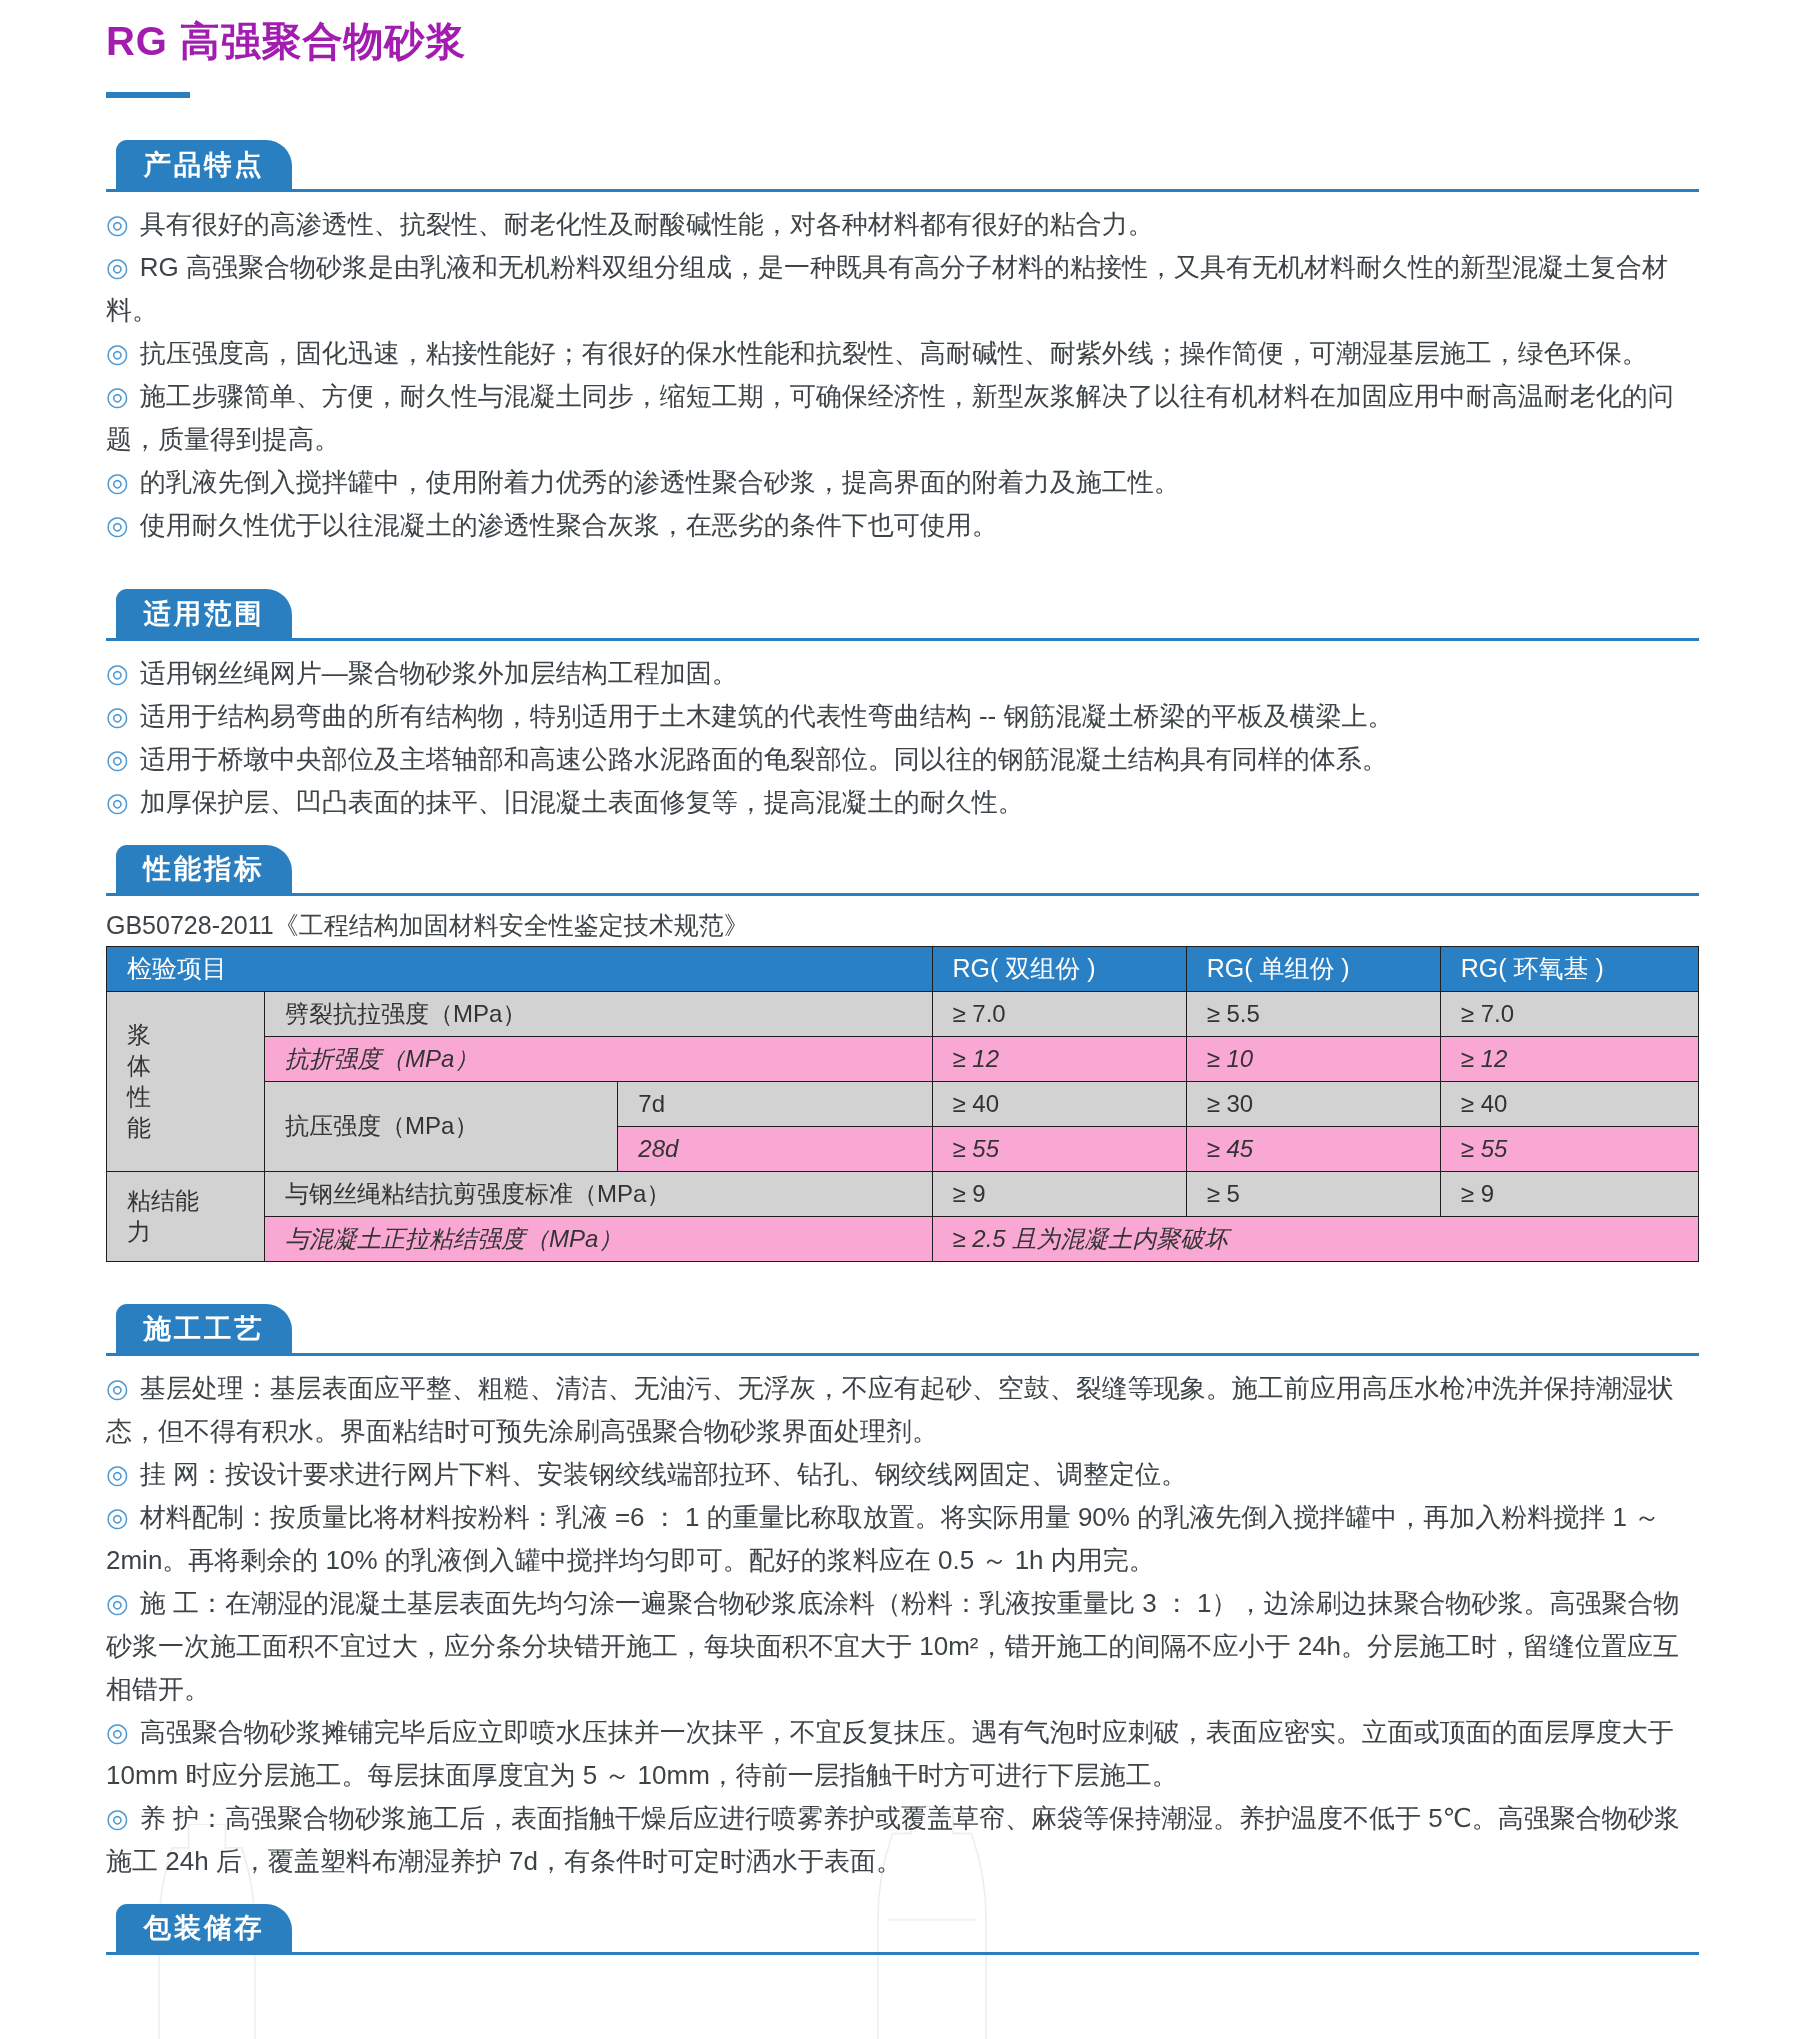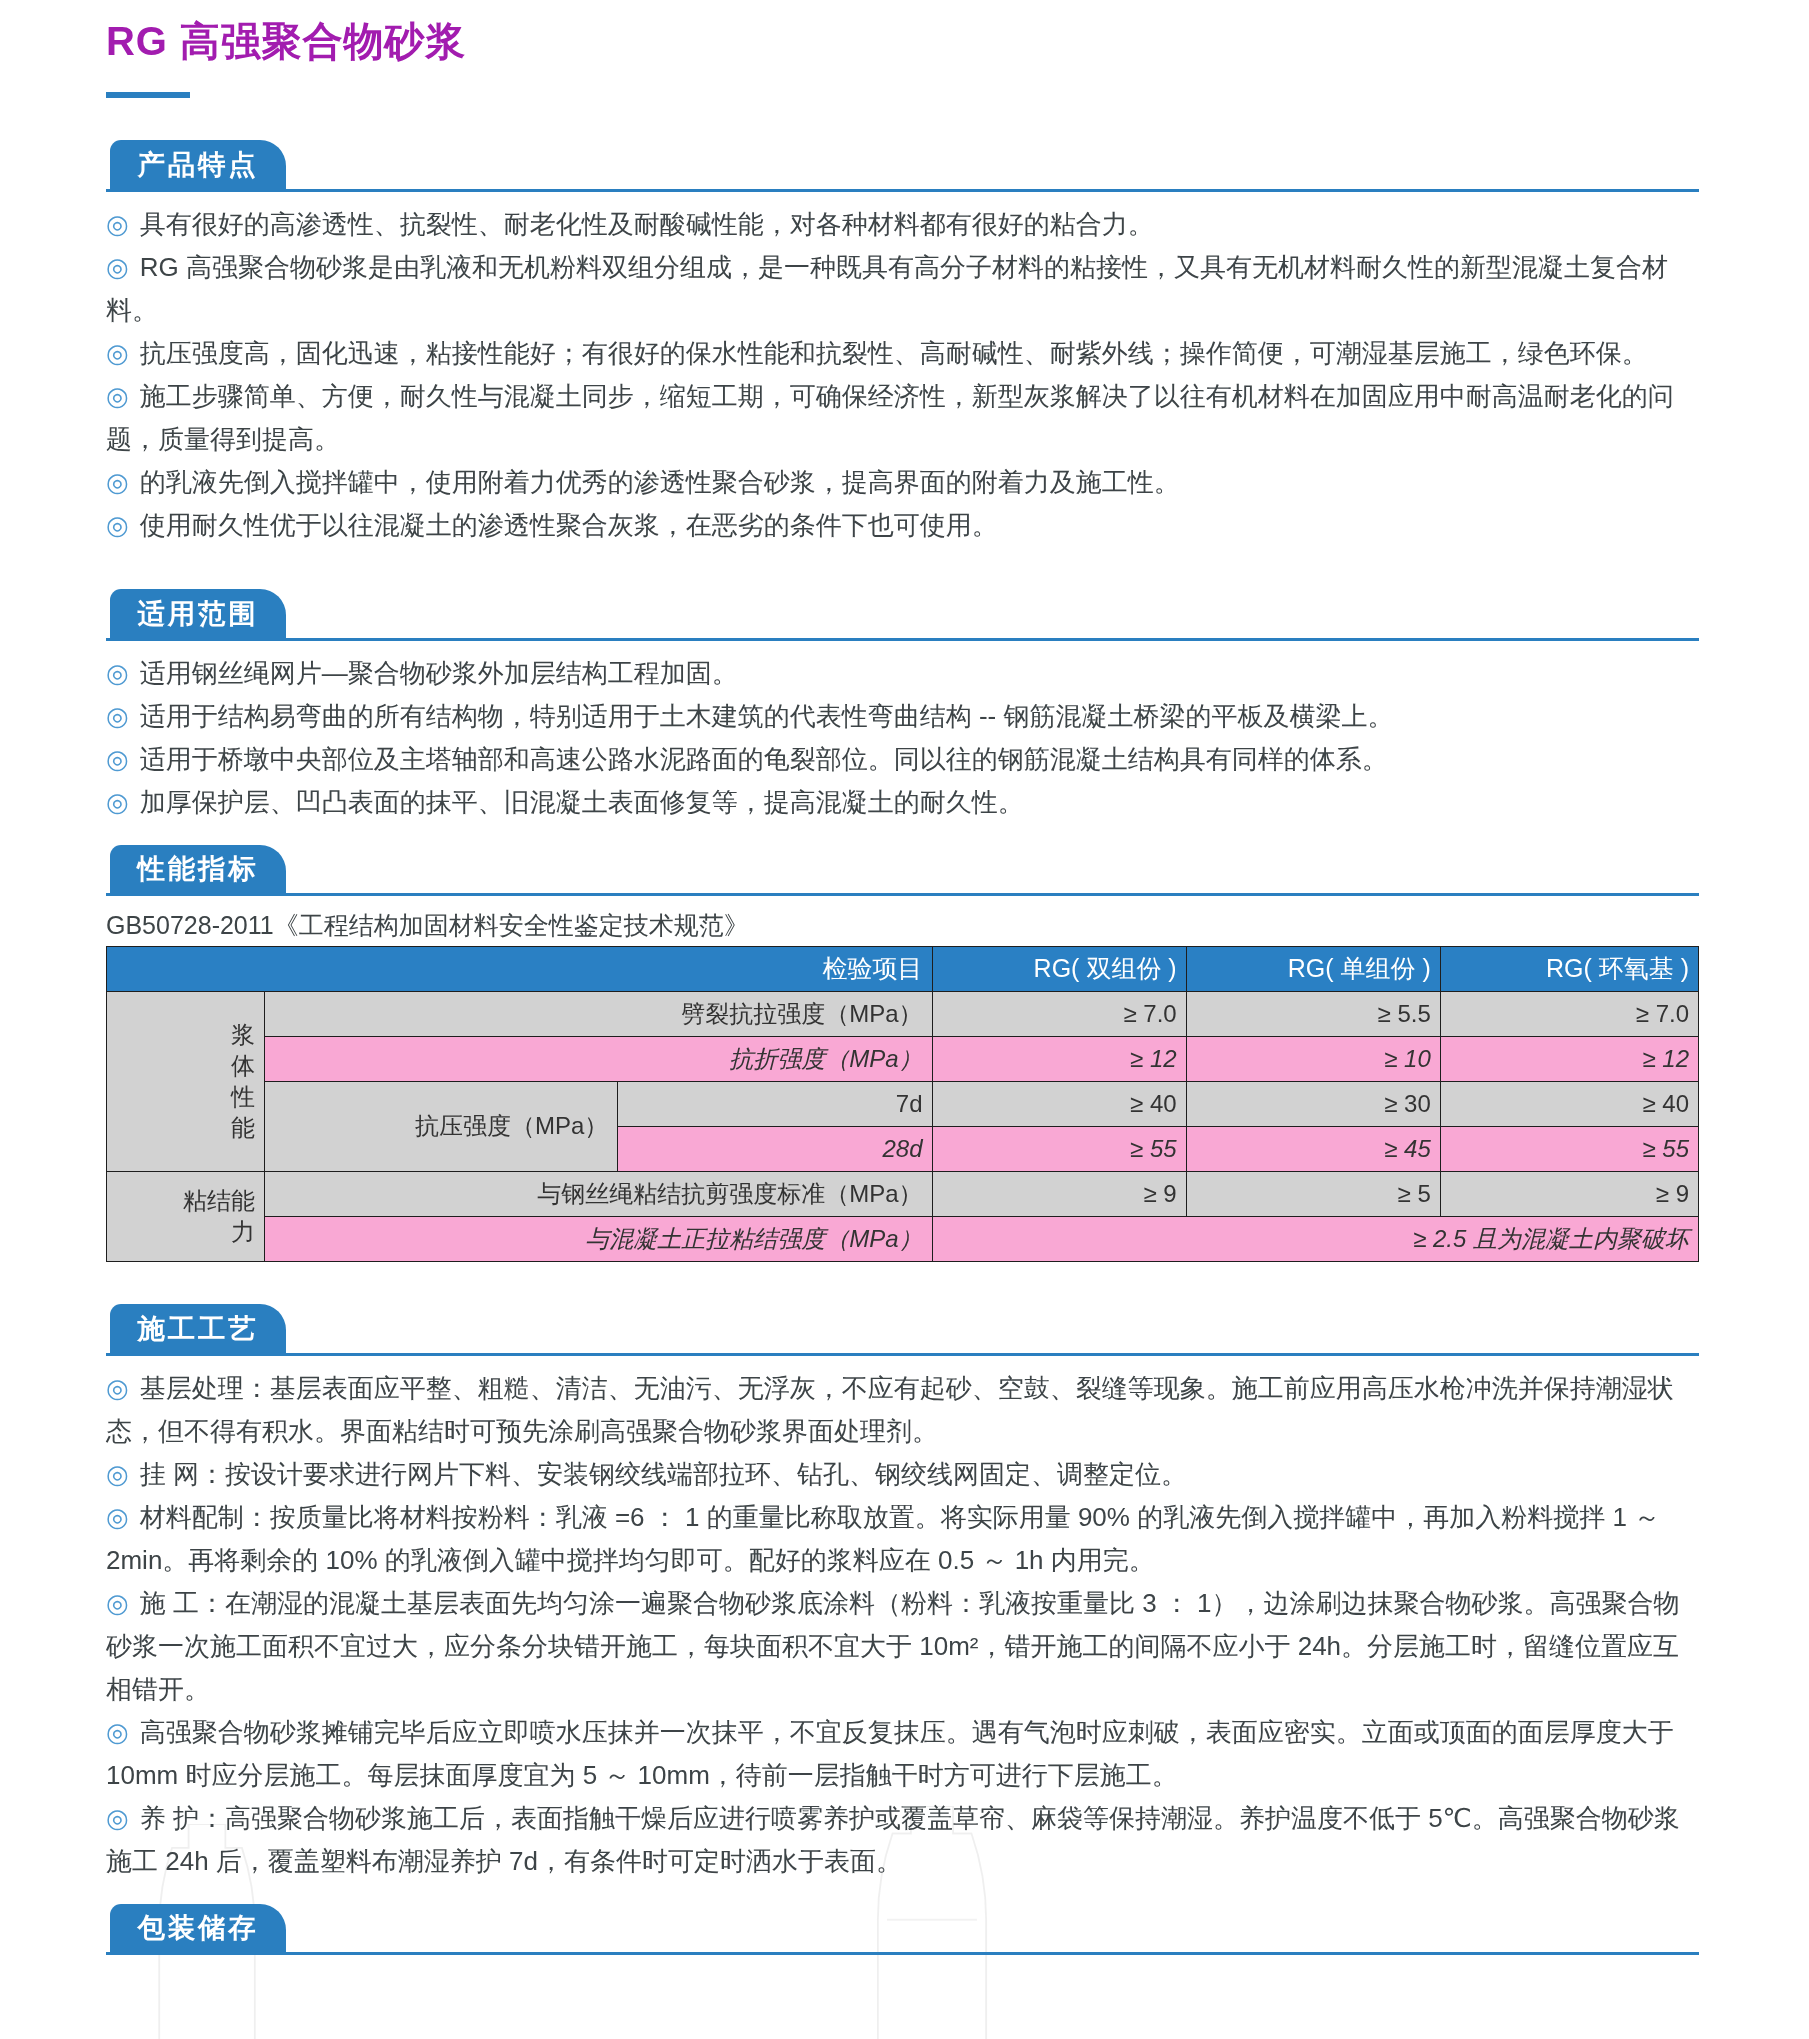--- a/index.html
+++ b/index.html
@@ -15,36 +15,36 @@
     margin:16.5px 0 0 0;font-size:40px;line-height:48px;font-weight:bold;
     color:#a21caf;letter-spacing:0.9px;
   }
   .title-rule{width:84px;height:5.5px;background:#2a7fc0;margin-top:27.5px;}
 
   
   .sec{margin-top:40px;}
   .sec.tight{margin-top:18.4px;}
   .sec-head{position:relative;height:51px;border-bottom:3.7px solid #2a7fc0;}
   .badge{
-    position:absolute;left:4px;bottom:-0.9px;width:176px;height:49px;
+    position:absolute;left:10px;bottom:-0.9px;width:176px;height:49px;
     background:#2a7fc0;color:#ffffff;font-size:27.5px;font-weight:bold;
     letter-spacing:2.8px;display:flex;align-items:center;justify-content:center;
     border-radius:11px 26px 0 0;
   }
   .sec-body{padding-top:11px;font-size:26px;line-height:43px;}
   .bullet{margin:0;}
   .bm{color:#4f9ad2;margin-right:11px;}
   .dual-gap{margin-left:51px;}
 
   
   .tbl-caption{text-align:left;font-size:25px;line-height:33px;margin:13px 0 3.7px 0;color:#3d4447;}
   table.perf{border-collapse:collapse;width:100%;table-layout:fixed;}
   .perf th,.perf td{
-    border:1.8px solid #1e1e1e;text-align:right;vertical-align:middle;
-    font-size:24px;font-weight:normal;height:44px;padding:0 9px;color:#333333;
+    border:1.8px solid #1e1e1e;text-align:left;vertical-align:middle;
+    font-size:24px;font-weight:normal;height:44px;padding:0 20px;color:#333333;
   }
   .perf thead th{background:#2a80c4;color:#ffffff;font-size:25px;}
   .perf tr.gray td{background:#d2d2d2;}
   .perf td.vcell{background:#d2d2d2;white-space:pre-line;line-height:31px;}
   .perf tr.white td{background:#f9a8d4;font-style:italic;}
 
   
   .wm{position:absolute;bottom:0;z-index:0;opacity:0.55;}
   .wm svg{display:block;}
 </style>

